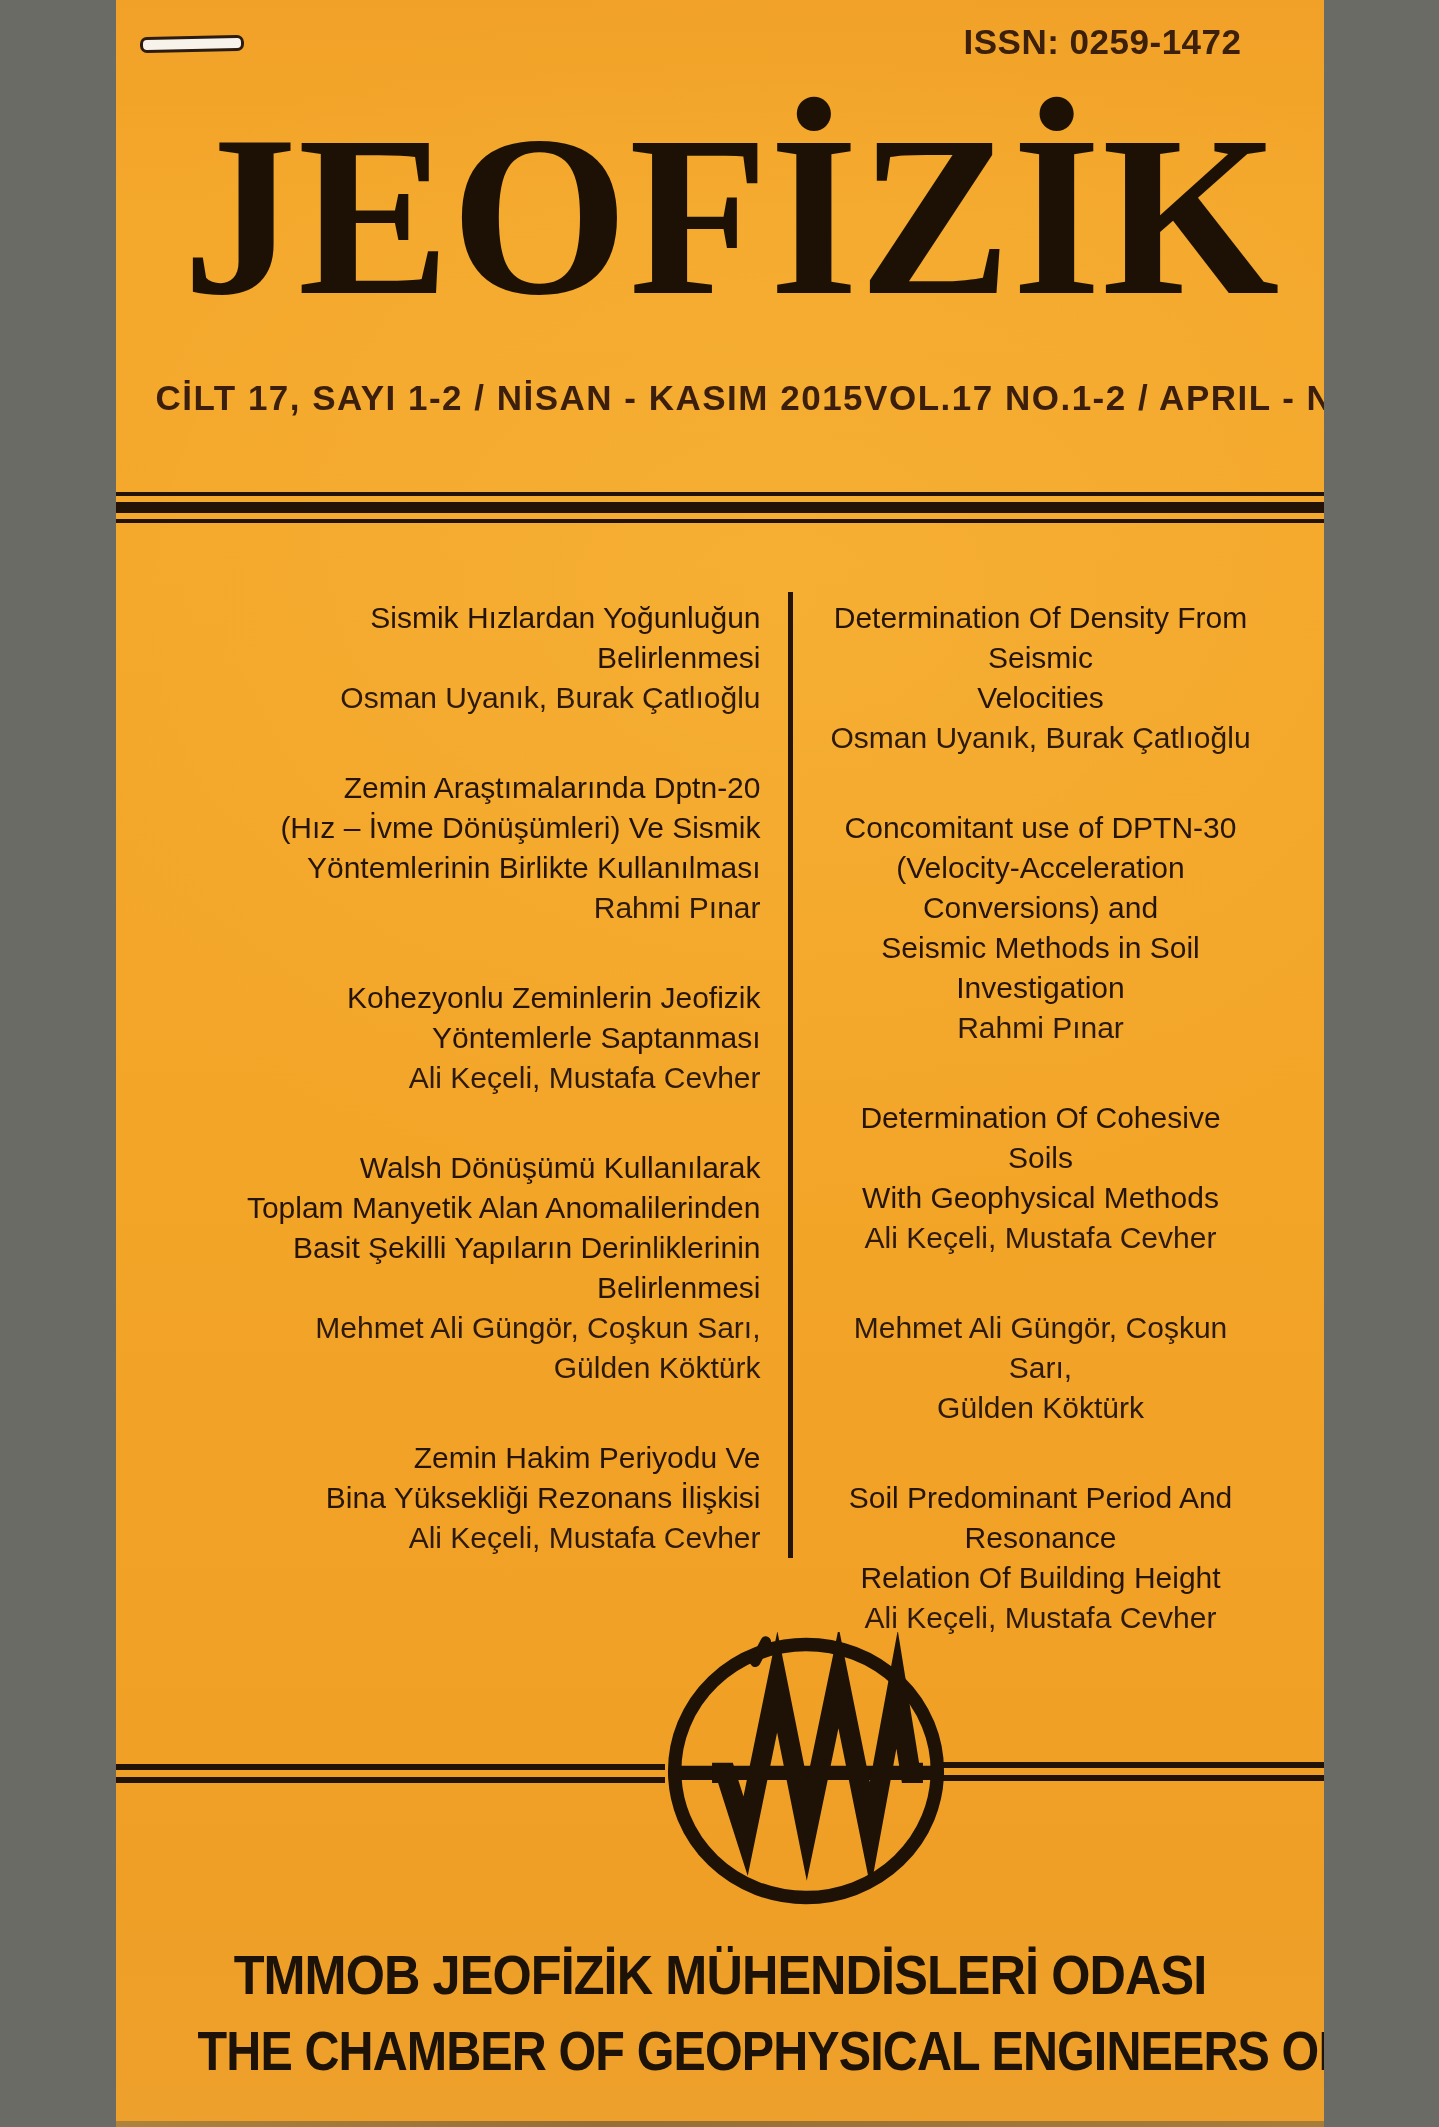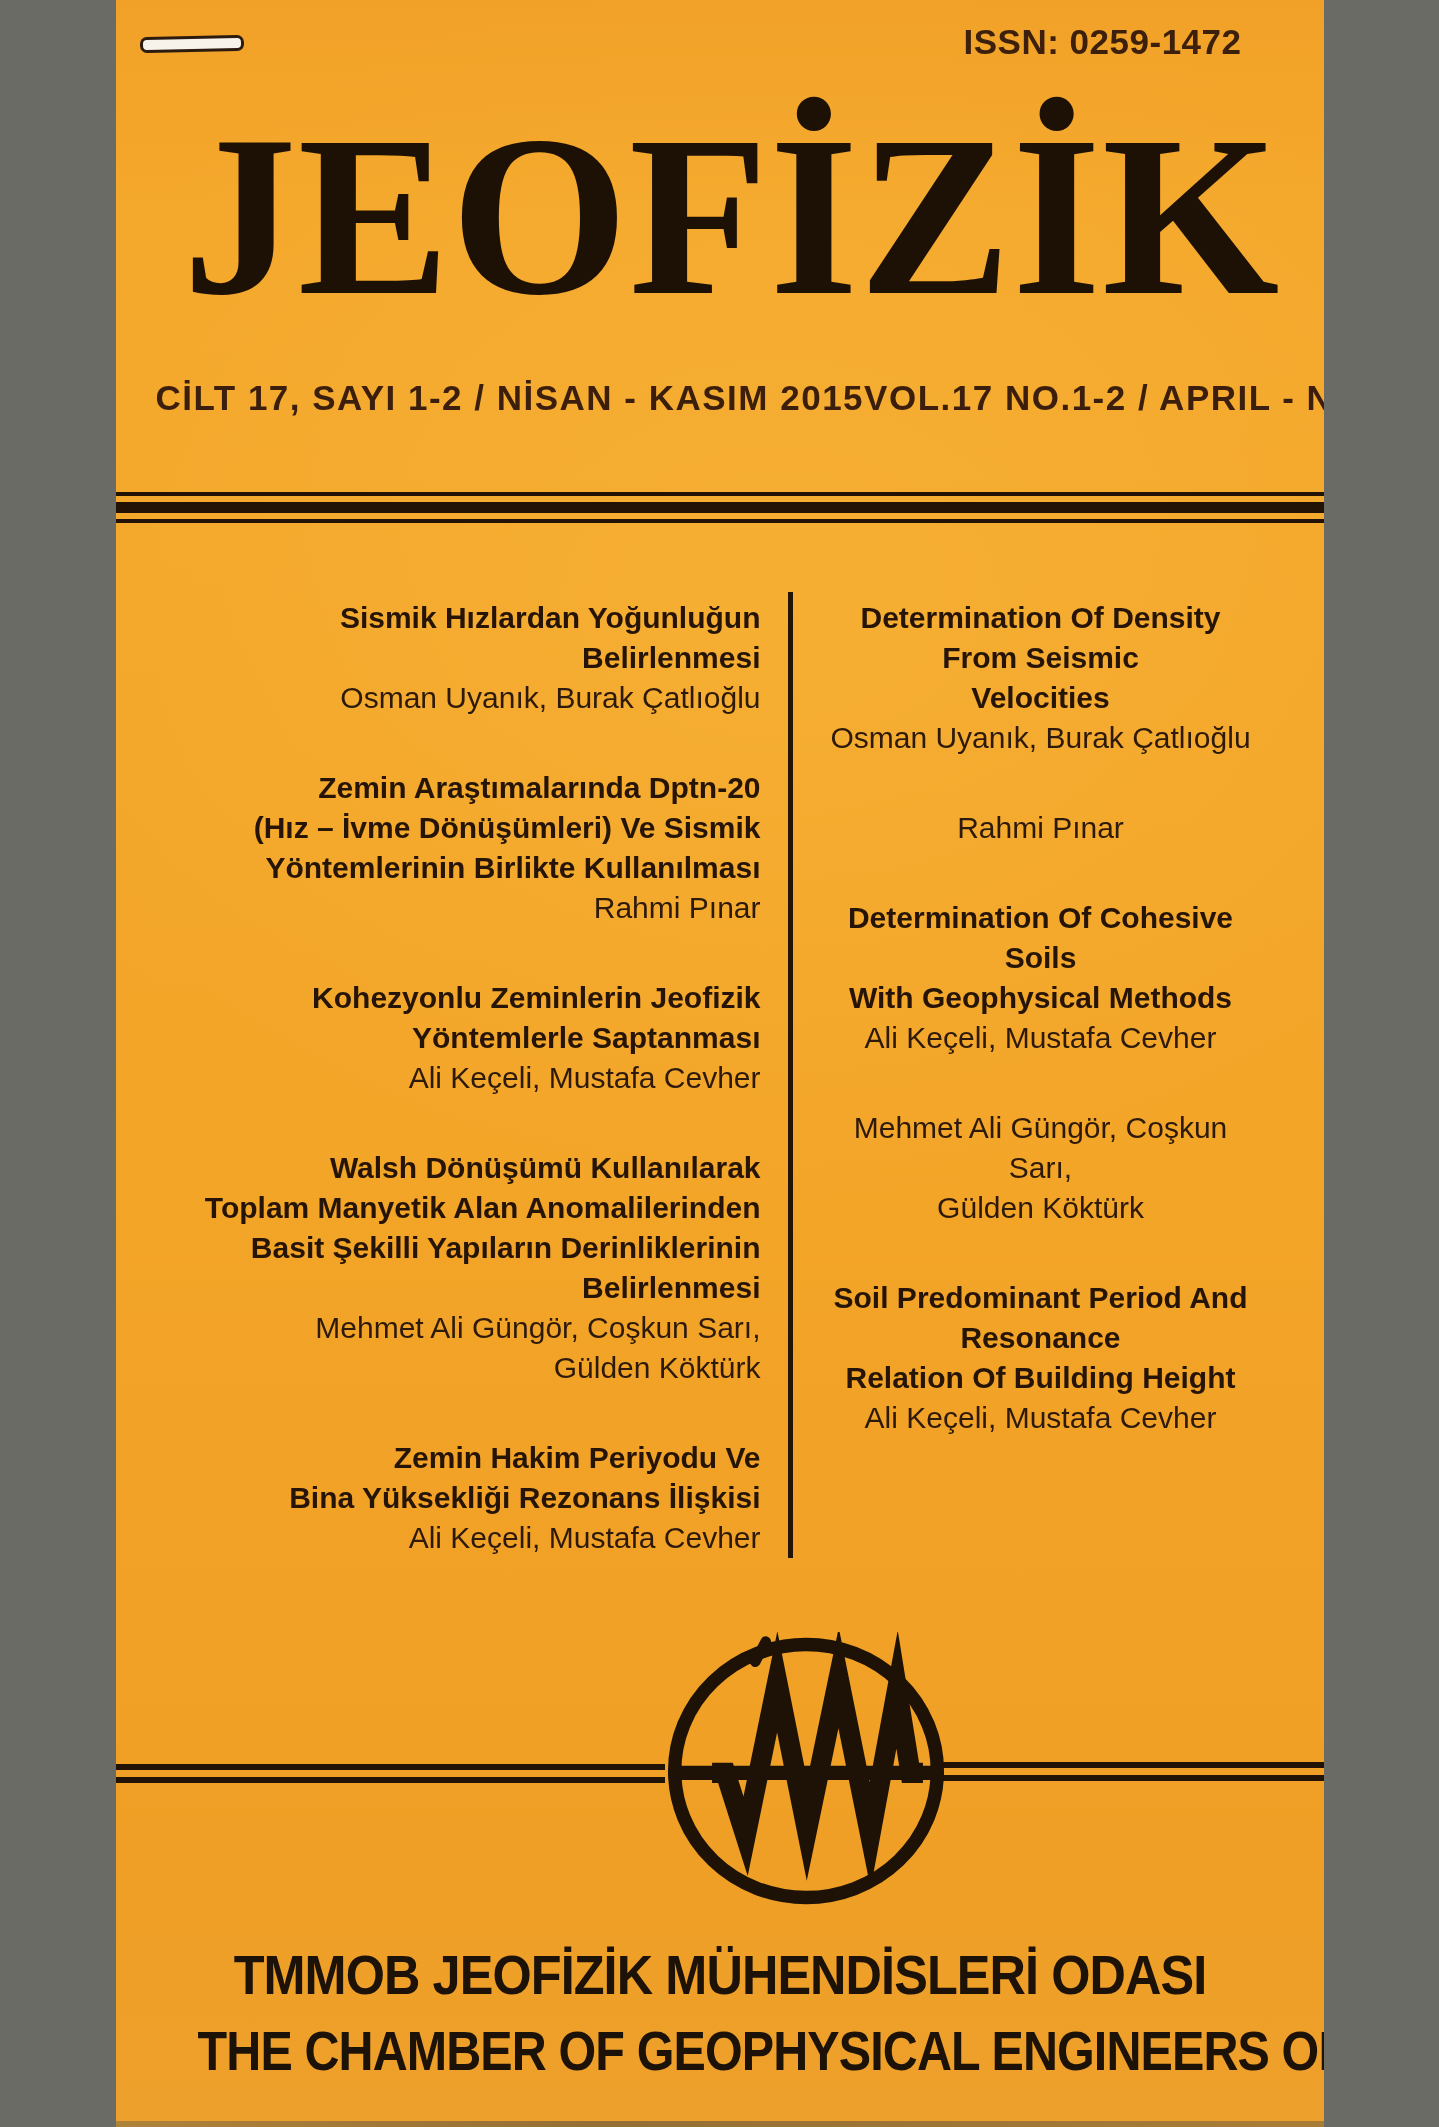--- a/index.html
+++ b/index.html
@@ -56,21 +56,21 @@
     display:grid;grid-template-columns:645px 67px 1fr;
   }
   .toc-col-divider{
     position:absolute;left:672px;top:-6px;width:5px;height:966px;
     background:#241408;
   }
   .toc-left{grid-column:1;text-align:right;}
   .toc-right{grid-column:3;text-align:center;padding-right:70px;}
   .toc-entry{margin-bottom:50px;}
   .toc-title{
-    font-weight:700;font-size:30px;line-height:40px;
+    font-weight:400;font-size:30px;line-height:40px;
     white-space:pre-line;color:#261507;
   }
   .toc-authors{
     font-weight:400;font-size:30px;line-height:40px;
     white-space:pre-line;color:#2d1a0b;
   }
 
   
   .band-rule{position:absolute;height:6px;background:#211306;}
   .band-rule.l1{left:0;width:549px;top:1764px;}
@@ -149,20 +149,23 @@
 
     <div></div>
 
     <div class="toc-right">
       <div class="toc-entry">
         <div class="toc-title">Determination Of Density From Seismic
 Velocities</div>
         <div class="toc-authors">Osman Uyanık, Burak Çatlıoğlu</div>
       </div>
       <div class="toc-entry">
+        <div class="toc-title">Concomitant use of DPTN-30
+(Velocity-Acceleration Conversions) and
+Seismic Methods in Soil Investigation</div>
         <div class="toc-authors">Rahmi Pınar</div>
       </div>
       <div class="toc-entry">
         <div class="toc-title">Determination Of Cohesive Soils
 With Geophysical Methods</div>
         <div class="toc-authors">Ali Keçeli, Mustafa Cevher</div>
       </div>
       <div class="toc-entry">
         <div class="toc-authors">Mehmet Ali Güngör, Coşkun Sarı,
 Gülden Köktürk</div>

